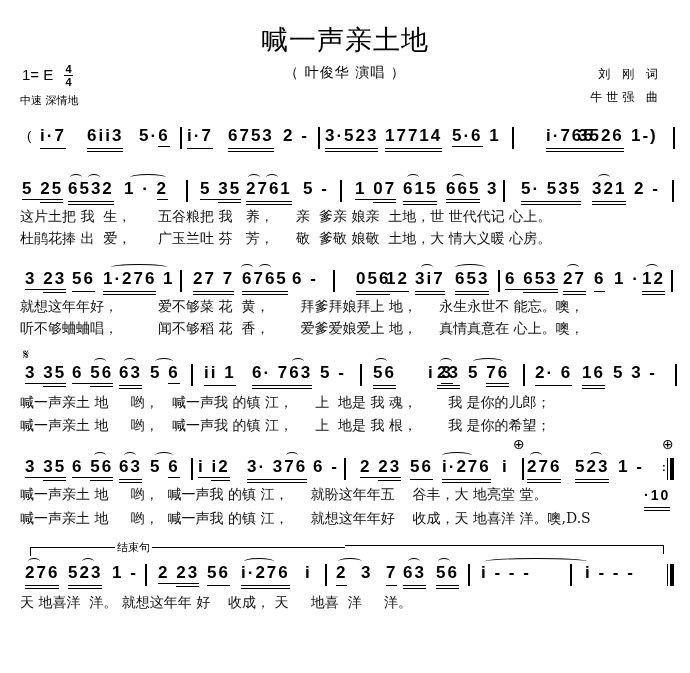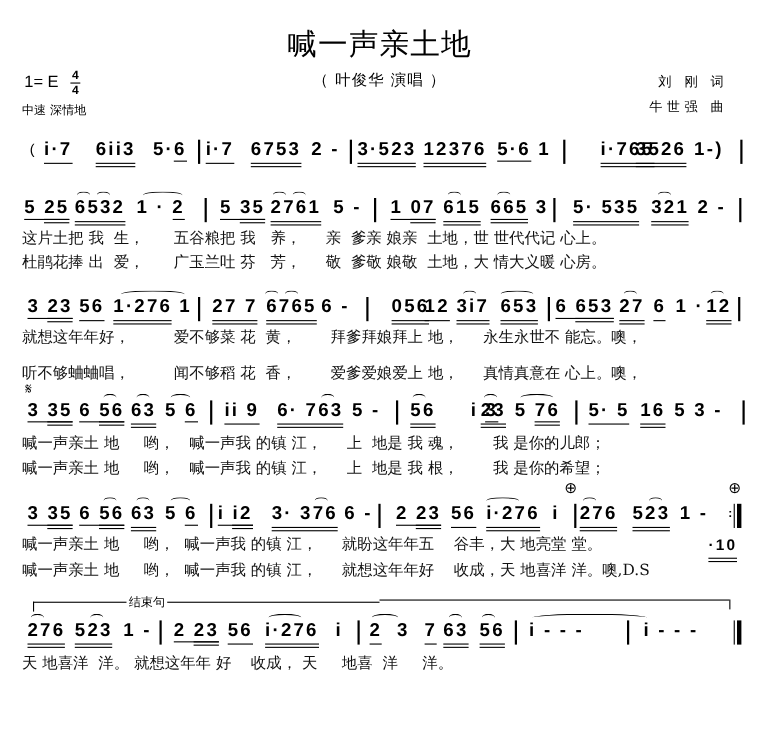--- a/index.html
+++ b/index.html
@@ -46,21 +46,21 @@
     <span class="tok" style="left:27px;font-weight:normal;font-size:13px">(</span>
     <span class="tok ul1" style="left:40px">i·7</span>
     <span class="tok ul2" style="left:87px">6ii3</span>
     <span class="tok" style="left:139px">5·<span class="ul1">6</span></span>
     <div class="barline" style="left:180px"></div>
     <span class="tok ul1" style="left:187px">i·7</span>
     <span class="tok ul2" style="left:228px">6753</span>
     <span class="tok" style="left:283px">2 -</span>
     <div class="barline" style="left:318px"></div>
     <span class="tok ul2" style="left:325px">3·523</span>
-    <span class="tok ul2" style="left:385px">12376</span>
+    <span class="tok ul2" style="left:385px">17714</span>
     <span class="tok" style="left:452px"><span class="ul1">5·6</span> 1</span>
     <div class="barline" style="left:512px"></div>
     <span class="tok ul2" style="left:546px">i·765</span>
     <span class="tok ul2" style="left:578px">3526</span>
     <span class="tok" style="left:631px">1-)</span>
     <div class="barline" style="left:673px"></div>
   </div>
 </div>
 
 <div class="system" style="top:178px">
@@ -118,48 +118,48 @@
     <span class="tok ul2" style="left:455px">653</span>
     <div class="barline" style="left:498px"></div>
     <span class="tok" style="left:505px"><span class="ul1">6 <span class="ul2">653</span></span></span>
     <span class="tok ul2" style="left:563px">27</span>
     <span class="tok ul1" style="left:594px">6</span>
     <span class="tok" style="left:614px">1 ·</span>
     <span class="tok ul2" style="left:642px">12</span>
     <div class="barline" style="left:671px"></div>
   </div>
   <div class="lyric" style="left:20px;top:30px">就想这年年好，         爱不够菜 花  黄，       拜爹拜娘拜上 地，     永生永世不 能忘。噢，</div>
-  <div class="lyric" style="left:20px;top:63px">听不够蛐蛐唱，         闻不够稻 花  香，       爱爹爱娘爱上 地，     真情真意在 心上。噢，</div>
+  <div class="lyric" style="left:20px;top:52px">听不够蛐蛐唱，         闻不够稻 花  香，       爱爹爱娘爱上 地，     真情真意在 心上。噢，</div>
 </div>
 
 <div class="system" style="top:362px">
   <div class="marker" style="left:23px;top:-16px">𝄋</div>
   <div class="arc" style="left:94px;top:-4px;width:12px"></div>
   <div class="arc" style="left:124px;top:-4px;width:12px"></div>
   <div class="arc" style="left:155px;top:-4px;width:18px"></div>
   <div class="arc" style="left:292px;top:-4px;width:12px"></div>
   <div class="arc" style="left:375px;top:-4px;width:12px"></div>
   <div class="arc" style="left:440px;top:-4px;width:12px"></div>
   <div class="arc" style="left:473px;top:-4px;width:30px"></div>
   <div class="notes">
     <span class="tok" style="left:25px"><span class="ul1">3 <span class="ul2">35</span></span></span>
     <span class="tok" style="left:72px"><span class="ul1">6 <span class="ul2">56</span></span></span>
     <span class="tok ul2" style="left:119px">63</span>
     <span class="tok" style="left:150px">5 <span class="ul1">6</span></span>
     <div class="barline" style="left:191px"></div>
-    <span class="tok ul1" style="left:204px">ii 9</span>
+    <span class="tok ul1" style="left:204px">ii 1</span>
     <span class="tok ul2" style="left:252px">6· 763</span>
     <span class="tok" style="left:320px">5 -</span>
     <div class="barline" style="left:360px"></div>
     <span class="tok ul2" style="left:373px">56</span>
     <span class="tok" style="left:428px">i <span class="ul1">3</span></span>
     <span class="tok ul2" style="left:437px">23</span>
     <span class="tok" style="left:468px">5 <span class="ul2">76</span></span>
     <div class="barline" style="left:523px"></div>
-    <span class="tok ul1" style="left:535px">5· 5</span>
+    <span class="tok ul1" style="left:535px">2· 6</span>
     <span class="tok ul2" style="left:582px">16</span>
     <span class="tok" style="left:613px">5 3 -</span>
     <div class="barline" style="left:675px"></div>
   </div>
   <div class="lyric" style="left:20px;top:32px">喊一声亲土 地     哟，   喊一声我 的镇 江，     上  地是 我 魂，       我 是你的儿郎；</div>
   <div class="lyric" style="left:20px;top:55px">喊一声亲土 地     哟，   喊一声我 的镇 江，     上  地是 我 根，       我 是你的希望；</div>
 </div>
 
 <div class="system" style="top:456px">
   <div class="arc" style="left:94px;top:-4px;width:12px"></div>

